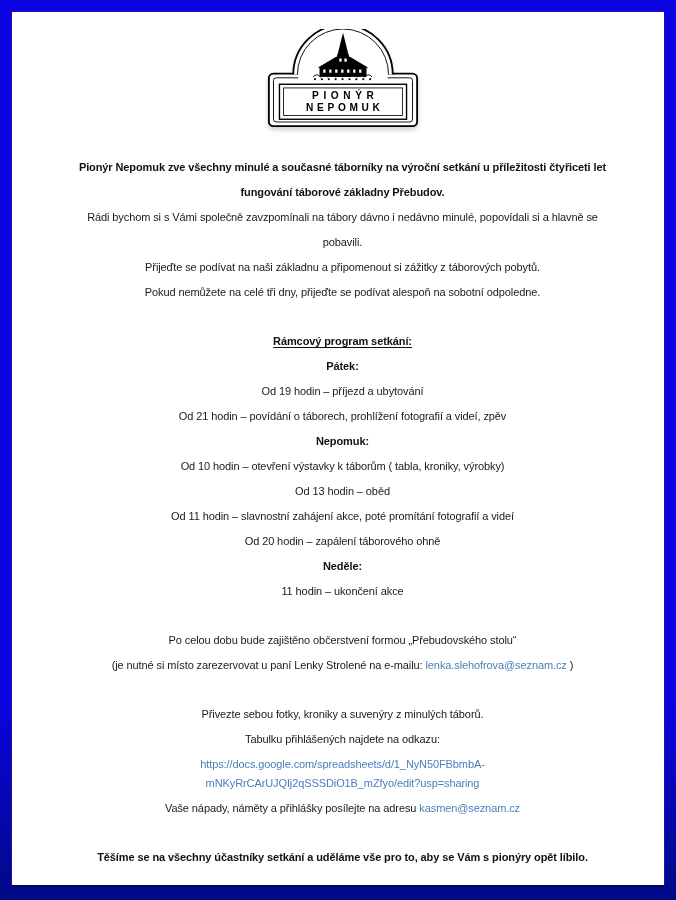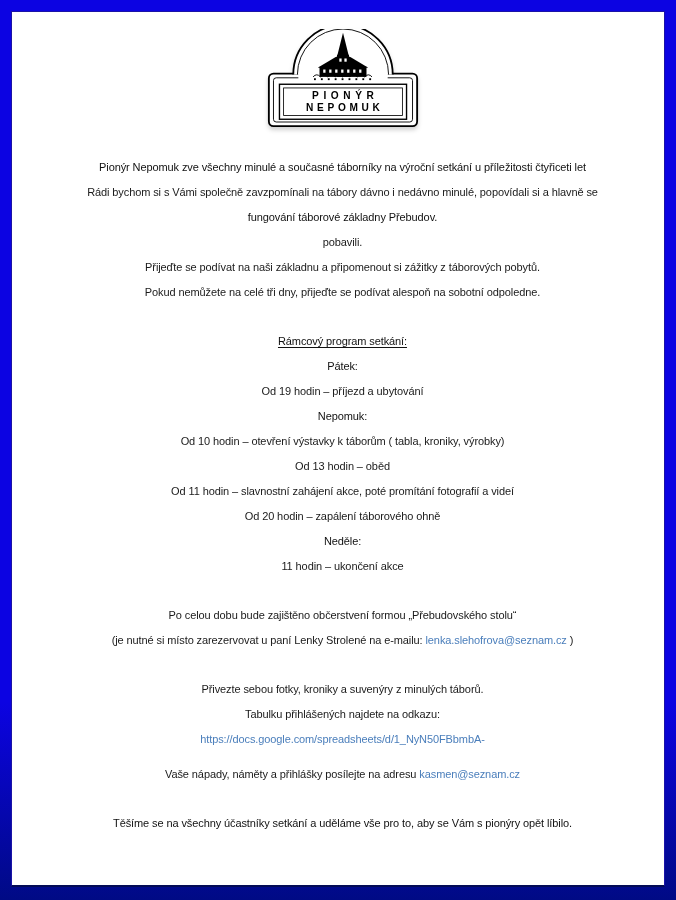--- a/index.html
+++ b/index.html
@@ -26,24 +26,24 @@
     filter:drop-shadow(0 3px 2px rgba(0,0,0,0.18));
   }
   .line{
     font-size:11px;
     line-height:15px;
     margin-bottom:10px;
     text-align:center;
     white-space:nowrap;
     letter-spacing:-0.1px;
   }
-  .bold{font-weight:normal;color:#111;text-align:center;}
+  .bold{font-weight:bold;color:#111;text-align:center;}
   .underline{text-decoration:underline;text-underline-offset:2px;}
   .gap{margin-top:24px;}
-  .tight{margin-bottom:20px;text-align:right;}
+  .tight{margin-bottom:4px;text-align:right;}
   a.link{color:#4a7ebb;cursor:pointer;}
   .logo svg text{font-family:"Liberation Sans",sans-serif;font-weight:bold;}
 </style>
 </head>
 <body>
 
 <div class="frame">
   <div class="page">
 
     <div class="logo">
@@ -89,30 +89,31 @@
         </g>
 
         <rect x="27" y="120" width="276" height="76" fill="#fff" stroke="#000" stroke-width="3"></rect>
         <rect x="36" y="128" width="258" height="60" fill="none" stroke="#000" stroke-width="1.8"></rect>
         <text x="170" y="153" text-anchor="middle" font-size="22" letter-spacing="10">PIONÝR</text>
         <text x="169" y="178" text-anchor="middle" font-size="22" letter-spacing="8">NEPOMUK</text>
       </svg>
     </div>
 
     <div class="line bold">Pionýr Nepomuk zve všechny minulé a současné táborníky na výroční setkání u příležitosti čtyřiceti let</div>
+    <div class="line bold">fungování táborové základny Přebudov.</div>
     <div class="line">Rádi bychom si s Vámi společně zavzpomínali na tábory dávno i nedávno minulé, popovídali si a hlavně se</div>
-    <div class="line bold">fungování táborové základny Přebudov.</div>
     <div class="line">pobavili.</div>
     <div class="line">Přijeďte se podívat na naši základnu a připomenout si zážitky z táborových pobytů.</div>
     <div class="line">Pokud nemůžete na celé tři dny, přijeďte se podívat alespoň na sobotní odpoledne.</div>
 
     <div class="line bold underline gap">Rámcový program setkání:</div>
 
     <div class="line bold">Pátek:</div>
     <div class="line">Od 19 hodin – příjezd a ubytování</div>
+    <div class="line">Od 21 hodin – povídání o táborech, prohlížení fotografií a videí, zpěv</div>
 
     <div class="line bold">Nepomuk:</div>
     <div class="line">Od 10 hodin – otevření výstavky k táborům ( tabla, kroniky, výrobky)</div>
     <div class="line">Od 13 hodin – oběd</div>
     <div class="line">Od 11 hodin – slavnostní zahájení akce, poté promítání fotografií a videí</div>
     <div class="line">Od 20 hodin – zapálení táborového ohně</div>
 
     <div class="line bold">Neděle:</div>
     <div class="line">11 hodin – ukončení akce</div>
 
@@ -120,19 +121,22 @@
     <div class="line">
       <span>(je nutné si místo zarezervovat u paní Lenky Strolené na e-mailu: </span><a class="link">lenka.slehofrova@seznam.cz</a><span> )</span>
     </div>
 
     <div class="line gap">Přivezte sebou fotky, kroniky a suvenýry z minulých táborů.</div>
     <div class="line">Tabulku přihlášených najdete na odkazu:</div>
     <div class="line tight">
       <a class="link">https://docs.google.com/spreadsheets/d/1_NyN50FBbmbA-</a>
     </div>
     <div class="line">
+      <a class="link">mNKyRrCArUJQIj2qSSSDiO1B_mZfyo/edit?usp=sharing</a>
+    </div>
+    <div class="line">
       <span>Vaše nápady, náměty a přihlášky posílejte na adresu </span><a class="link">kasmen@seznam.cz</a>
     </div>
 
     <div class="line bold gap">Těšíme se na všechny účastníky setkání a uděláme vše pro to, aby se Vám s pionýry opět líbilo.</div>
 
   </div>
 </div>
 
 </body></html>

